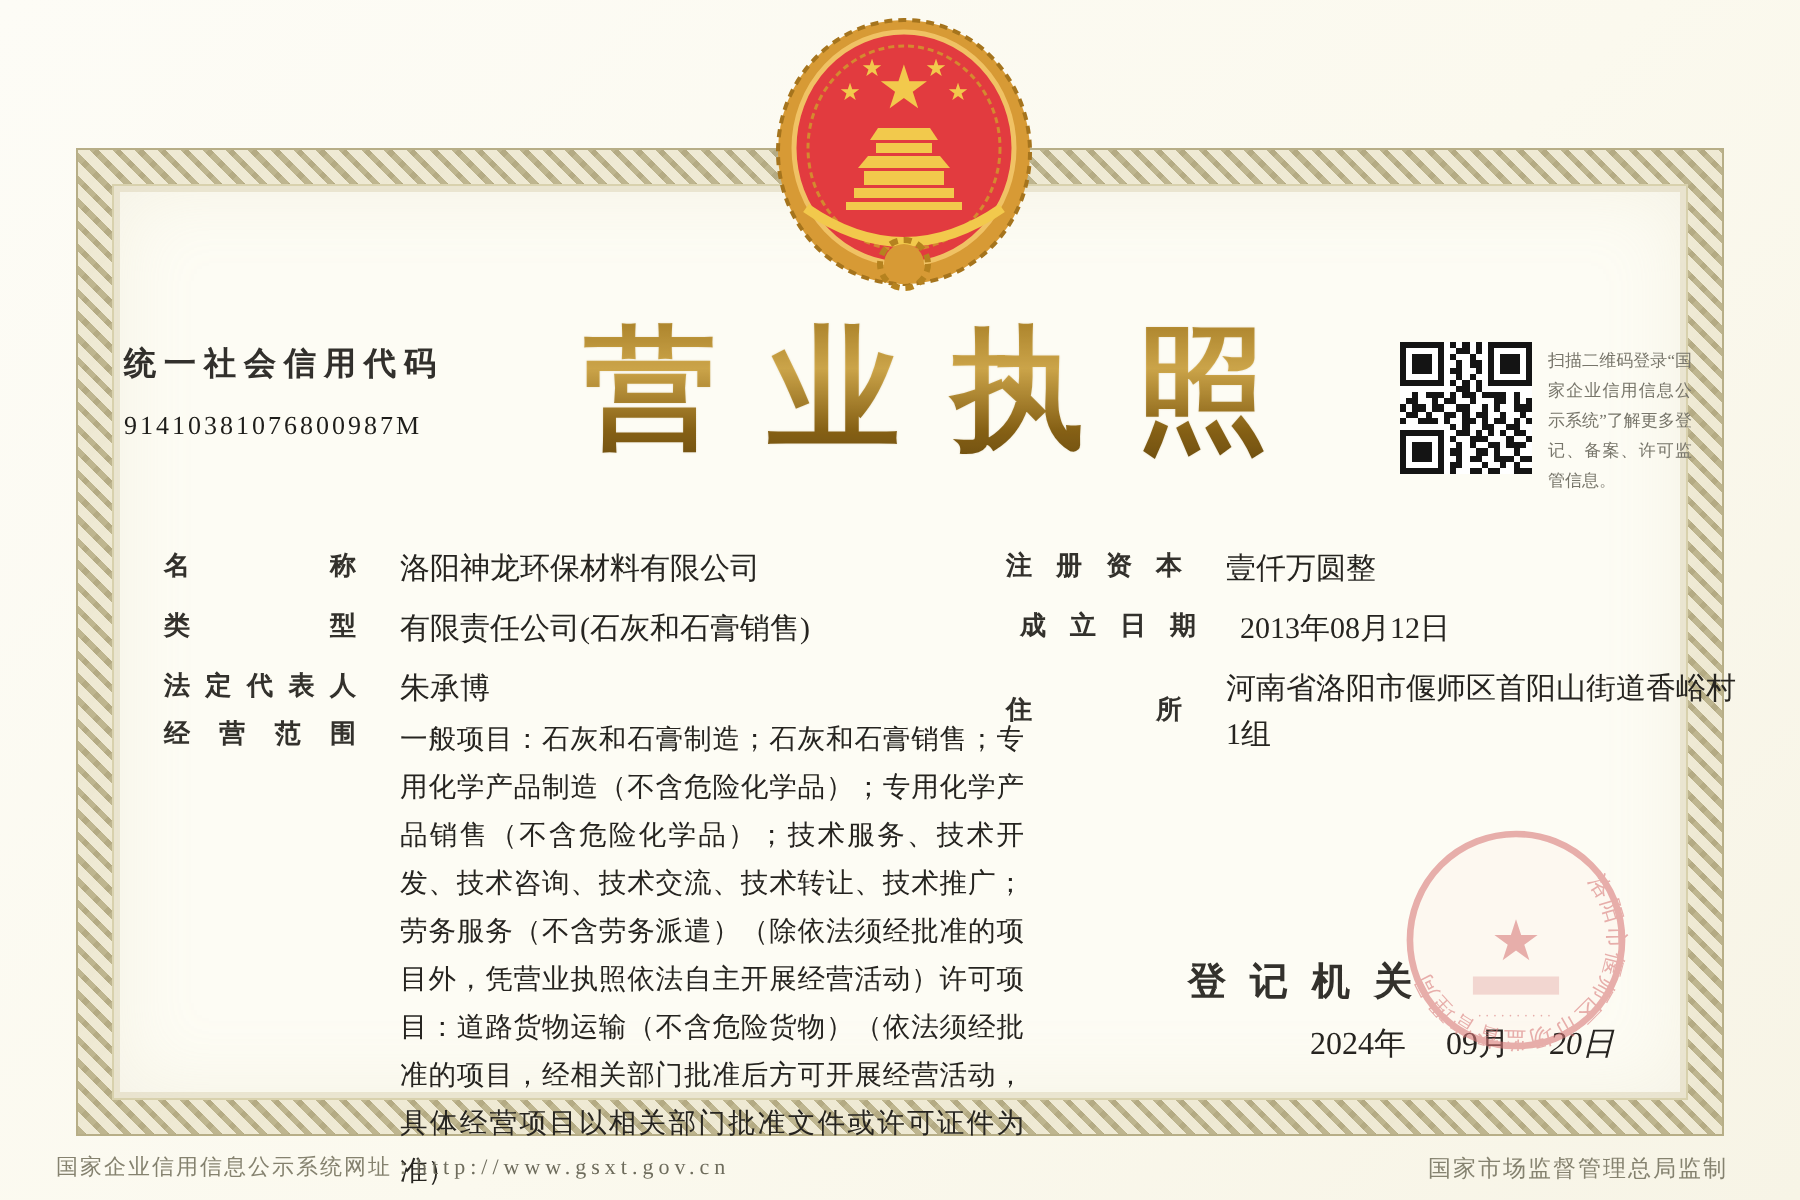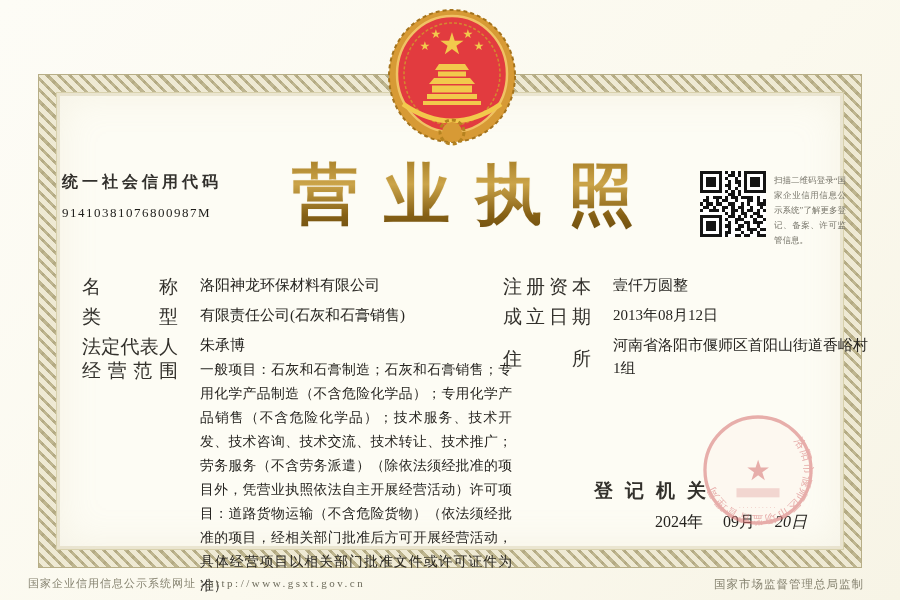--- a/index.html
+++ b/index.html
@@ -57,21 +57,21 @@
   .qm.on { background:#141414; }
   .qr-caption {
     float:left; width:72px; margin-left:8px; margin-top:2px;
     font-size:8.5px; line-height:1.75; color:#77756a; text-align:justify;
   }
   
   .field { position:absolute; }
   .flabel {
     display:inline-block; vertical-align:top;
     font-family:"Liberation Sans","DejaVu Sans",sans-serif;
-    font-weight:normal; font-size:19px; color:#33312c;
+    font-weight:bold; font-size:13px; color:#33312c;
     width:96px; text-align:justify; text-align-last:justify;
   }
   .fvalue {
     display:inline-block; vertical-align:top; margin-left:18px;
     font-size:15px; color:#262420; line-height:1.55;
   }
   .scope-value { width:312px; font-size:13.8px; line-height:24px; text-align:justify; margin-left:18px; }
   .addr-value { width:256px; }
   
   .reg-authority {
@@ -593,21 +593,21 @@
   <div class="field" style="left:82px; top:358px;">
     <span class="flabel">经营范围</span>
     <span class="fvalue scope-value">一般项目：石灰和石膏制造；石灰和石膏销售；专用化学产品制造（不含危险化学品）；专用化学产品销售（不含危险化学品）；技术服务、技术开发、技术咨询、技术交流、技术转让、技术推广；劳务服务（不含劳务派遣）（除依法须经批准的项目外，凭营业执照依法自主开展经营活动）许可项目：道路货物运输（不含危险货物）（依法须经批准的项目，经相关部门批准后方可开展经营活动，具体经营项目以相关部门批准文件或许可证件为准）</span>
   </div>
 
   <div class="field" style="left:503px; top:274px;">
     <span class="flabel" style="width:88px;">注册资本</span>
     <span class="fvalue">壹仟万圆整</span>
   </div>
   <div class="field" style="left:503px; top:304px;">
-    <span class="flabel" style="width:88px;">成立日期</span>
+    <span class="flabel" style="width:88px;margin-left:7px;">成立日期</span>
     <span class="fvalue">2013年08月12日</span>
   </div>
   <div class="field" style="left:503px; top:334px;">
     <span class="flabel" style="width:88px;margin-top:12px;">住所</span>
     <span class="fvalue addr-value">河南省洛阳市偃师区首阳山街道香峪村1组</span>
   </div>
 
   <div class="reg-authority">登记机关</div>
   <div class="issue-date">
     <span>2024年</span>

